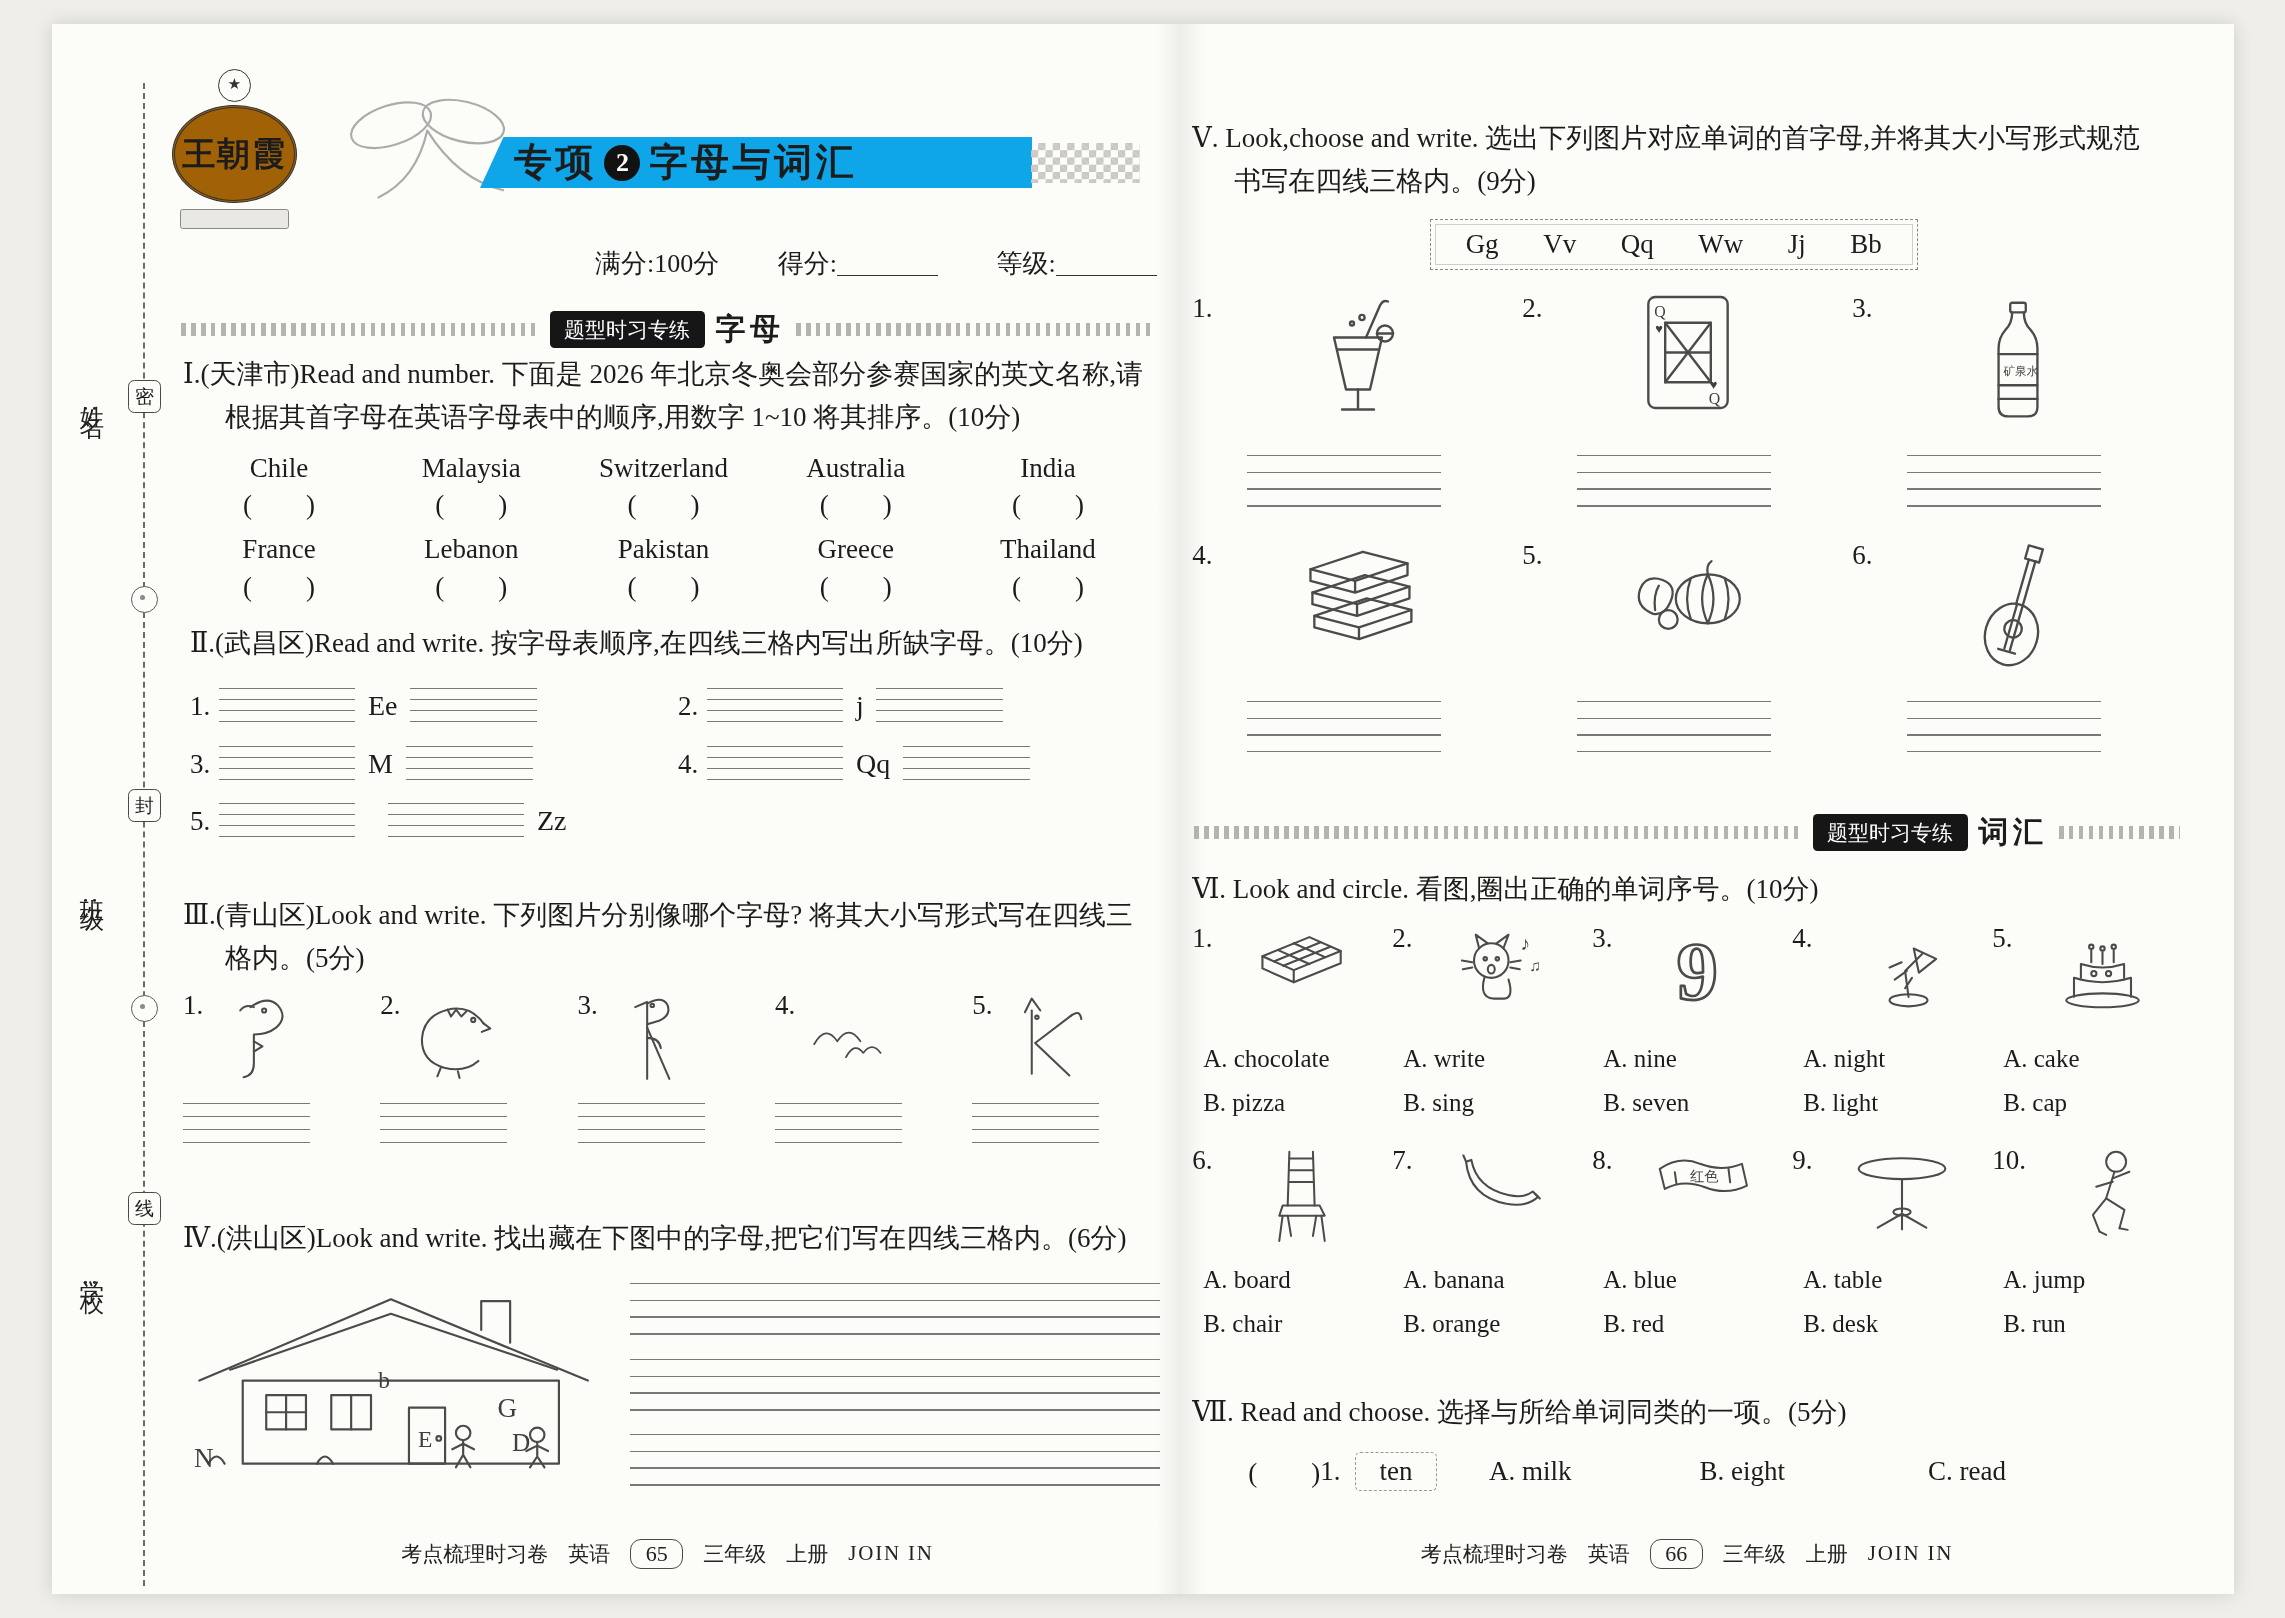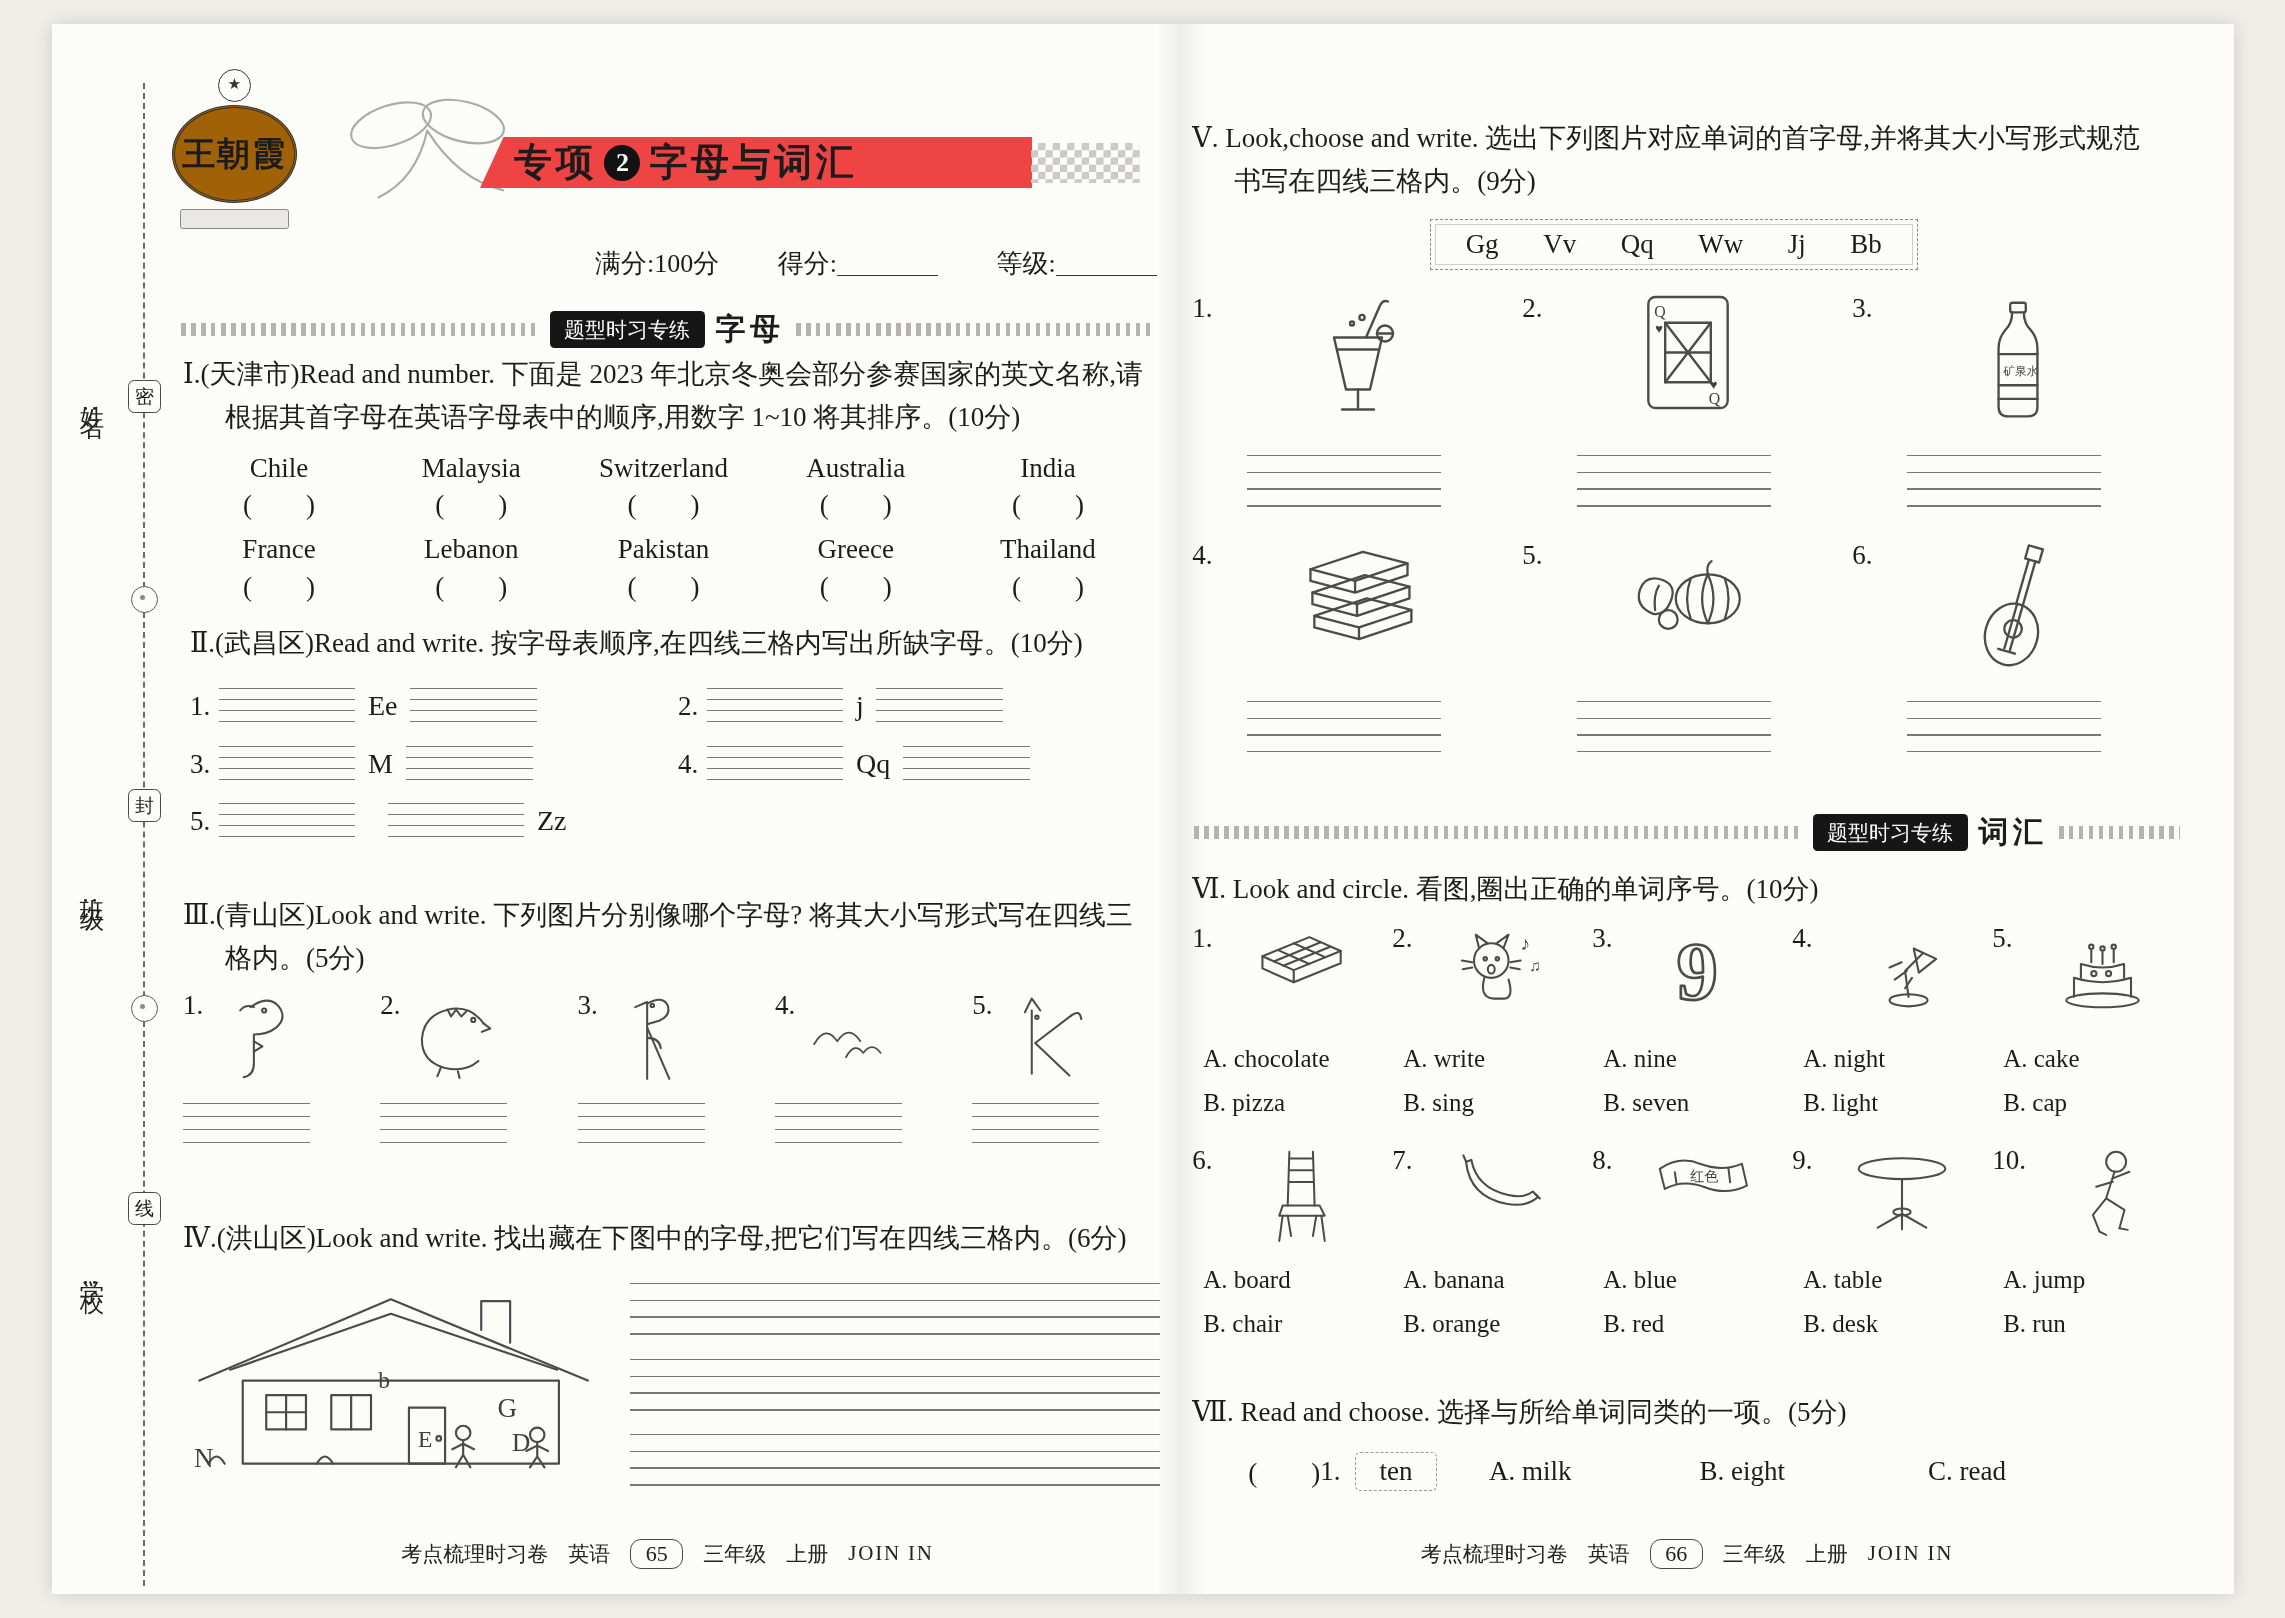--- a/index.html
+++ b/index.html
@@ -29,21 +29,21 @@
 
   
   #l-logo{left:-9px;top:14.5px;width:143px;text-align:center;}
   .logo-top{width:31px;height:31px;border:1.8px solid #333;border-radius:50%;margin:0 auto;line-height:28px;font-size:15.4px;color:#333;}
   .logo-main{width:119px;height:92px;margin:3.6px auto 0;border:3.6px double #333;border-radius:50%;
     display:flex;align-items:center;justify-content:center;background:#a16207;}
   .logo-text{font-size:33px;font-weight:bold;letter-spacing:1.8px;}
   .logo-ribbon{margin:6.3px auto 0;width:107px;height:18px;border:1.4px solid #888;border-radius:2.7px;background:#e9e8e4;}
   #l-watermark{left:136px;top:23.5px;opacity:.45;}
 
-  #l-title{left:308px;top:83px;width:552px;height:51px;background:#ef4444;
+  #l-title{left:308px;top:83px;width:552px;height:51px;background:#0ea5e9;
     clip-path:polygon(23.5px 0,100% 0,100% 100%,0 100%);
     display:flex;align-items:center;padding-left:34px;box-sizing:border-box;}
   .t-prefix,.t-main{font-size:38px;font-weight:bold;letter-spacing:3.6px;}
   .t-badge{width:36px;height:36px;border-radius:50%;background:#121212;color:#fff;display:inline-flex;
     align-items:center;justify-content:center;font-size:26px;font-weight:bold;margin:0 9px 0 7.2px;flex:none;}
   #l-checker{left:859px;top:89px;width:109px;height:40px;
     background-image:linear-gradient(45deg,#c9c8c3 25%,transparent 25%,transparent 75%,#c9c8c3 75%),
                      linear-gradient(45deg,#c9c8c3 25%,transparent 25%,transparent 75%,#c9c8c3 75%);
     background-size:14.5px 14.5px;background-position:0 0,7.2px 7.2px;}
 
@@ -181,21 +181,21 @@
   </div>
 
   <div class="abs section-banner" id="l-banner">
     <div class="stripes st-eq"></div>
     <span class="tag">题型时习专练</span>
     <span class="banner-label">字母</span>
     <div class="stripes st-eq"></div>
   </div>
 
   <div class="abs" id="l-q1">
-    <div class="qh hang">Ⅰ.(天津市)Read and number. 下面是 2023 年北京冬奥会部分参赛国家的英文名称,请根据其首字母在英语字母表中的顺序,用数字 1~10 将其排序。(10分)</div>
+    <div class="qh hang">Ⅰ.(天津市)Read and number. 下面是 2026 年北京冬奥会部分参赛国家的英文名称,请根据其首字母在英语字母表中的顺序,用数字 1~10 将其排序。(10分)</div>
     <div class="country-grid">
       <div>
           <div class="country-name">Chile</div>
           <div class="paren">(　　)</div>
         </div>
       <div>
           <div class="country-name">Malaysia</div>
           <div class="paren">(　　)</div>
         </div>
       <div>

